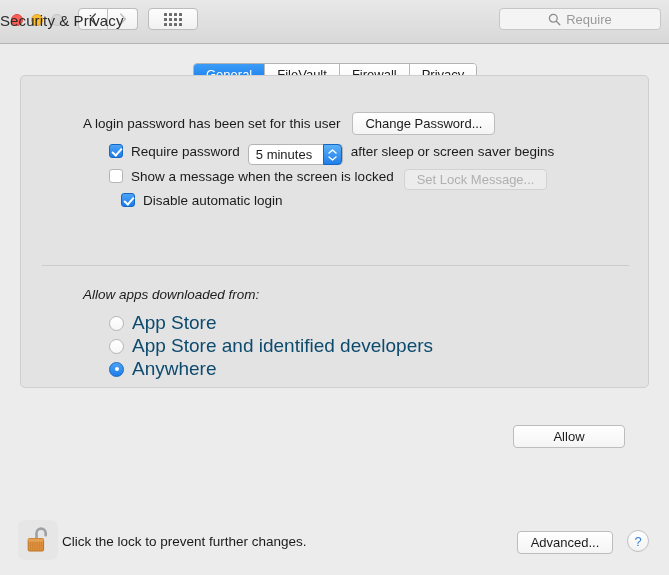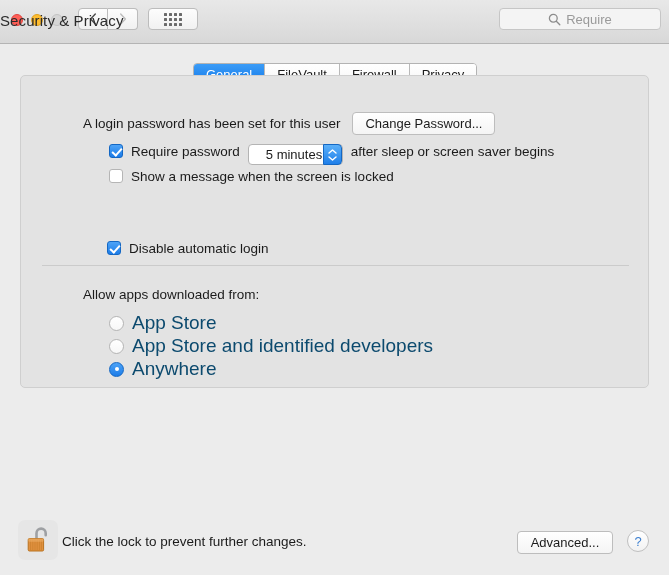--- a/index.html
+++ b/index.html
@@ -248,21 +248,21 @@
     border: 1px solid #b4b4b4;
     border-radius: 4px;
     display: flex;
     align-items: center;
     box-sizing: border-box;
     margin: 0 8px;
   }
   .popup .val {
     font-size: 13px;
     color: #1b1b1b;
-    padding-left: 17px;
+    padding-left: 7px;
     white-space: nowrap;
   }
   .popup .stepper {
     position: absolute;
     right: 0px; top: -1px;
     width: 19px; height: 21px;
     background: linear-gradient(to bottom, #5bb0f9, #1f7fe9);
     border: 1px solid #1468c4;
     border-radius: 0 4px 4px 0;
     display: flex;
@@ -281,20 +281,21 @@
     height: 1px;
     background: #cbcbcb;
   }
 
   
   .section-title {
     position: absolute;
     left: 62px; top: 211px;
     font-size: 13.5px;
     color: #1b1b1b;
+    font-style: italic;
   }
   .radiorow {
     position: absolute;
     display: flex;
     align-items: center;
   }
   .radio {
     width: 15px; height: 15px;
     border-radius: 50%;
     box-sizing: border-box;
@@ -457,23 +458,24 @@
             <path d="M1 1 L4.5 4 L8 1" stroke="#ffffff" stroke-width="1.4" fill="none" stroke-linecap="round" stroke-linejoin="round"></path>
           </svg>
         </span>
       </div>
       <span class="cblabel" style="margin-left:0;">after sleep or screen saver begins</span>
     </div>
 
     <div class="cbrow" style="left:88px; top:93px;">
       <span class="cb off"></span>
       <span class="cblabel">Show a message when the screen is locked</span>
-    </div>
-
-    <div class="cbrow" style="left:86px; top:117px;margin-top:48px;">
+      <button class="btn disabled" style="margin-left:10px; height:21px;">Set Lock Message...</button>
+    </div>
+
+    <div class="cbrow" style="left:100px; top:117px;">
       <span class="cb on"></span>
       <span class="cblabel">Disable automatic login</span>
     </div>
 
     <div class="divider"></div>
 
     <div class="section-title">Allow apps downloaded from:</div>
 
     <div class="radiorow" style="left:88px; top:236px;">
       <span class="radio off"></span>
@@ -483,20 +485,21 @@
     <div class="radiorow" style="left:88px; top:259px;">
       <span class="radio off"></span>
       <span class="radiolabel">App Store and identified developers</span>
     </div>
 
     <div class="radiorow" style="left:88px; top:282px;">
       <span class="radio on"></span>
       <span class="radiolabel">Anywhere</span>
     </div>
 
+    <button class="btn allow-btn">Allow</button>
   </div>
 
   <div class="lockwrap">
     <svg width="26" height="30" viewBox="0 0 26 30">
 
       <path d="M11.5 14 L11.5 8.2 A4.6 4.6 0 0 1 20.7 8.2 L20.7 10.2" stroke="#9ea0a3" stroke-width="2.6" fill="none" stroke-linecap="round"></path>
 
       <rect x="3.2" y="13.6" width="15.4" height="12.4" rx="1.2" fill="#e0913f" stroke="#b9721f" stroke-width="1"></rect>
 
       <g stroke="#c97f2c" stroke-width="0.7">

